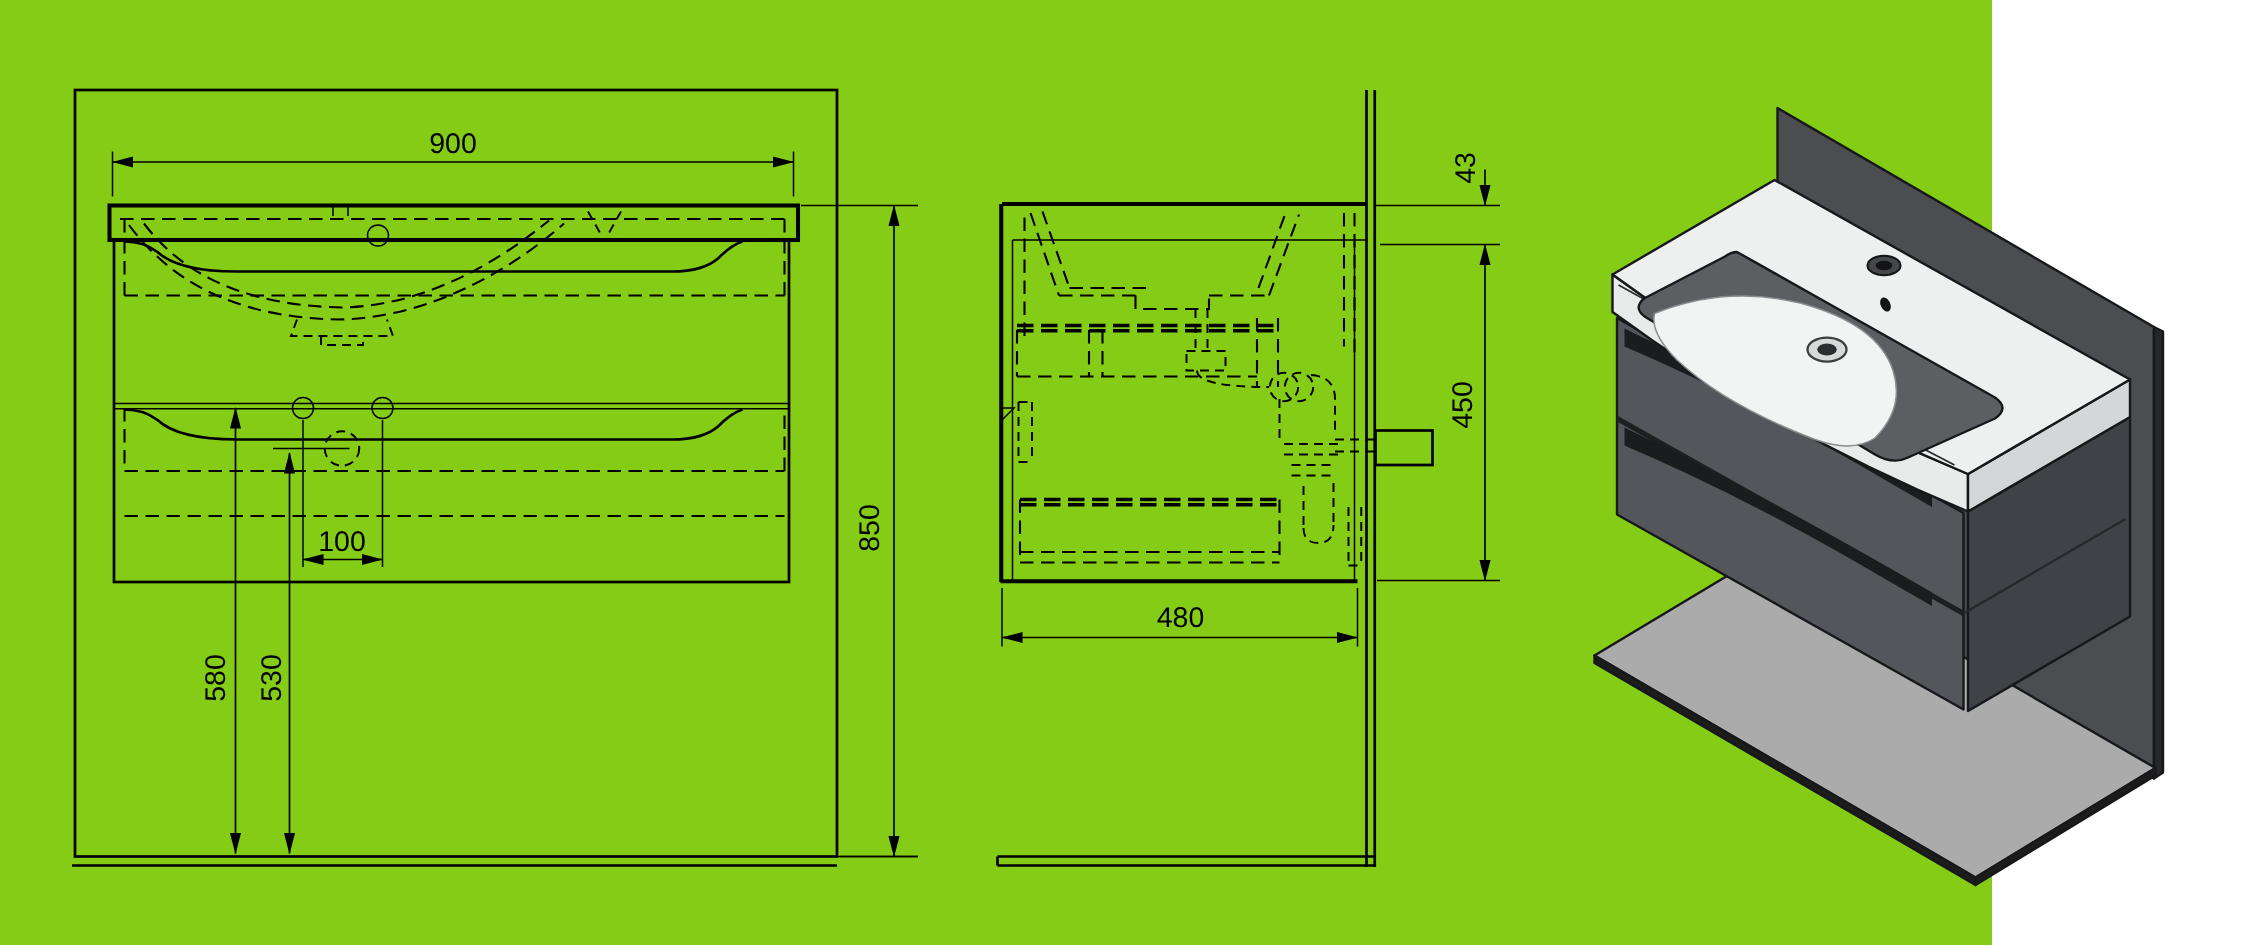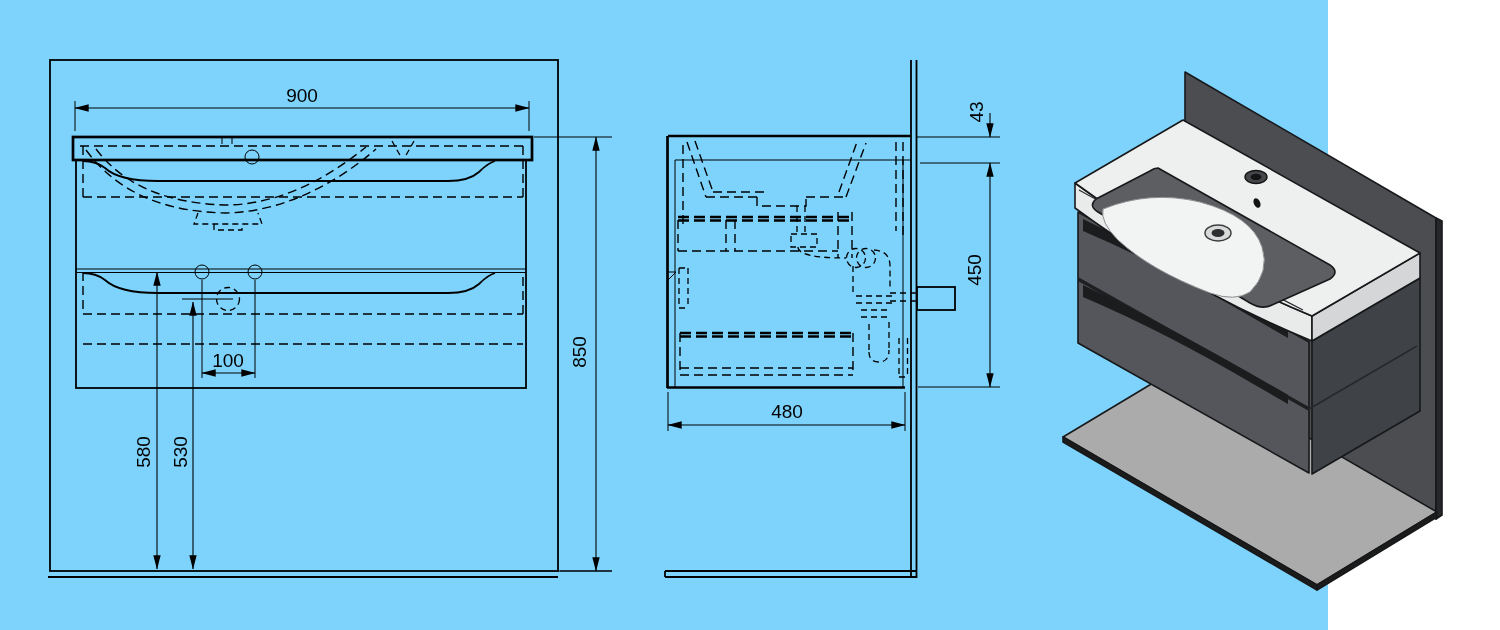--- a/index.html
+++ b/index.html
@@ -1,16 +1,16 @@
 <!DOCTYPE html>
 <html><head>
 <meta charset="utf-8">
 <style>
   html,body{margin:0;padding:0;background:#ffffff;width:1500px;height:630px;overflow:hidden;}
-  #stage{position:relative;width:1328px;height:630px;background:#7dd3fc;}
+  #stage{position:relative;width:1328px;height:630px;background:#84cc16;}
   svg{position:absolute;left:0;top:0;}
   .ln{stroke:#000;fill:none;stroke-width:1.8;}
   .ln-bold{stroke:#000;fill:none;stroke-width:2.7;}
   .ln-thin{stroke:#000;fill:none;stroke-width:1;}
   .dash{stroke:#000;fill:none;stroke-width:1.4;stroke-dasharray:9 5;}
   .dash-f{stroke:#000;fill:none;stroke-width:1.3;stroke-dasharray:6 4;}
   .dash-h{stroke:#000;fill:none;stroke-width:2.3;stroke-dasharray:11 5;}
   .dim{stroke:#000;fill:none;stroke-width:1.1;}
   .ext{stroke:#000;fill:none;stroke-width:1;}
   .dim-text{font-family:"Liberation Sans",sans-serif;font-size:19px;fill:#000;}

